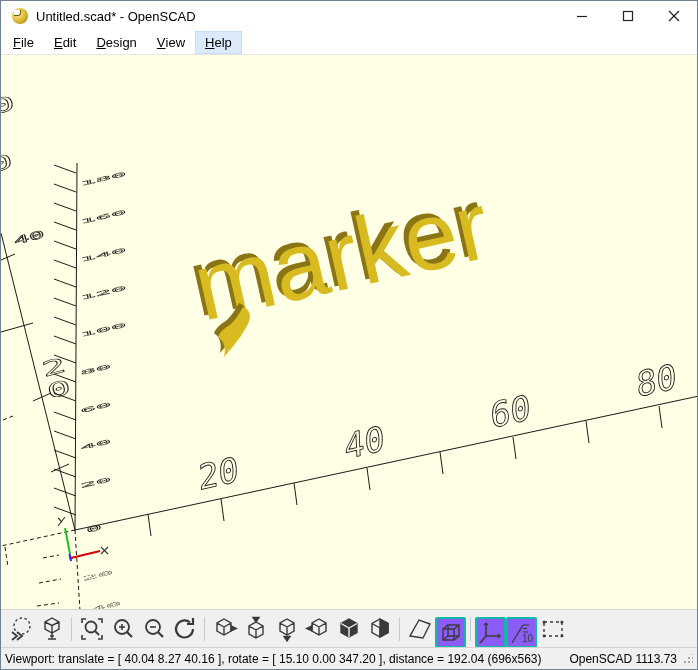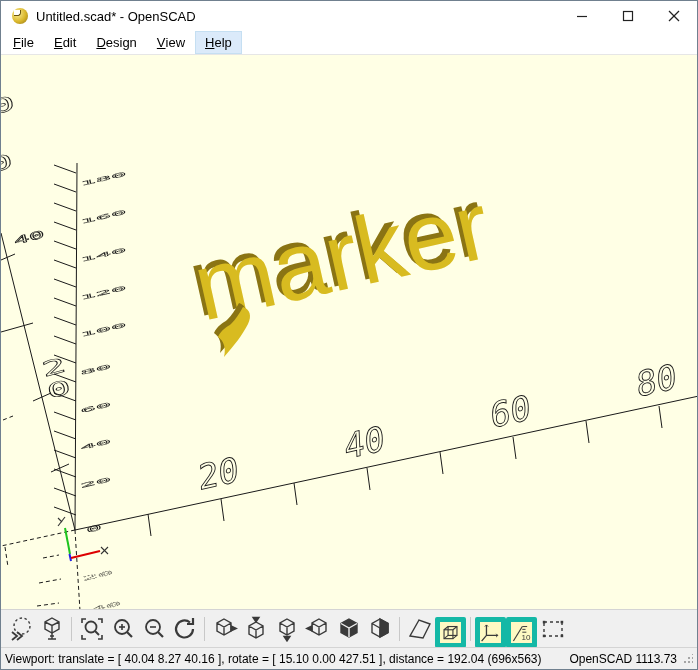--- a/index.html
+++ b/index.html
@@ -24,21 +24,21 @@
   .menu-item u { text-decoration:underline; }
 
   
   .viewport { flex:1 1 auto; background:#ffffe5; position:relative; overflow:hidden; }
   .viewport svg { display:block; }
 
   
   .toolbar { height:38px; flex:0 0 38px; background:#f0f0f0; border-top:1px solid #d4d4d4;
     display:flex; align-items:center; padding-left:4px; }
   .tb-btn { width:31px; height:31px; display:flex; align-items:center; justify-content:center; border:1px solid transparent; border-radius:2px; }
-  .tb-btn.active { background:#fef9c3; border:5px solid #14b8a6;margin-top:8px; }
+  .tb-btn.active { background:#8b5cf6; border:2px solid #14b8a6;margin-top:8px; }
   .tb-sep { width:1px; height:24px; background:#c8c8c8; margin:0 4px; }
   .tb-btn svg { stroke:#3a3a3a; fill:none; stroke-width:1.4; }
 
   
   .statusbar { height:22px; flex:0 0 22px; background:#f0f0f0; border-top:1px solid #d4d4d4;
     display:flex; align-items:center; font-size:12px; color:#000; padding:0 4px; }
   .status-left { white-space:nowrap; }
   .status-right { margin-left:auto; display:flex; align-items:center; gap:6px; white-space:nowrap; }
   .grip { width:10px; height:10px; background:
     radial-gradient(circle at 2px 8px, #a5a5a5 1px, transparent 1.4px),
@@ -319,20 +319,20 @@
         <rect x="4" y="6" width="18" height="14" stroke-dasharray="3 3"></rect>
         <rect x="2.8" y="4.8" width="2.6" height="2.6" fill="#3a3a3a" stroke="none"></rect>
         <rect x="20.6" y="4.8" width="2.6" height="2.6" fill="#3a3a3a" stroke="none"></rect>
         <rect x="2.8" y="18.6" width="2.6" height="2.6" fill="#3a3a3a" stroke="none"></rect>
         <rect x="20.6" y="18.6" width="2.6" height="2.6" fill="#3a3a3a" stroke="none"></rect>
       </svg>
     </div>
   </div>
 
   <div class="statusbar">
-    <div class="status-left">Viewport: translate = [ 40.04 8.27 40.16 ], rotate = [ 15.10 0.00 427.51 ], distance = 192.04 (696x563)</div>
+    <div class="status-left">Viewport: translate = [ 40.04 8.27 40.16 ], rotate = [ 15.10 0.00 347.20 ], distance = 192.04 (696x563)</div>
     <div class="status-right">
       <span>OpenSCAD 1113.73</span>
       <span class="grip"></span>
     </div>
   </div>
 
 </div>
 
 </body></html>

